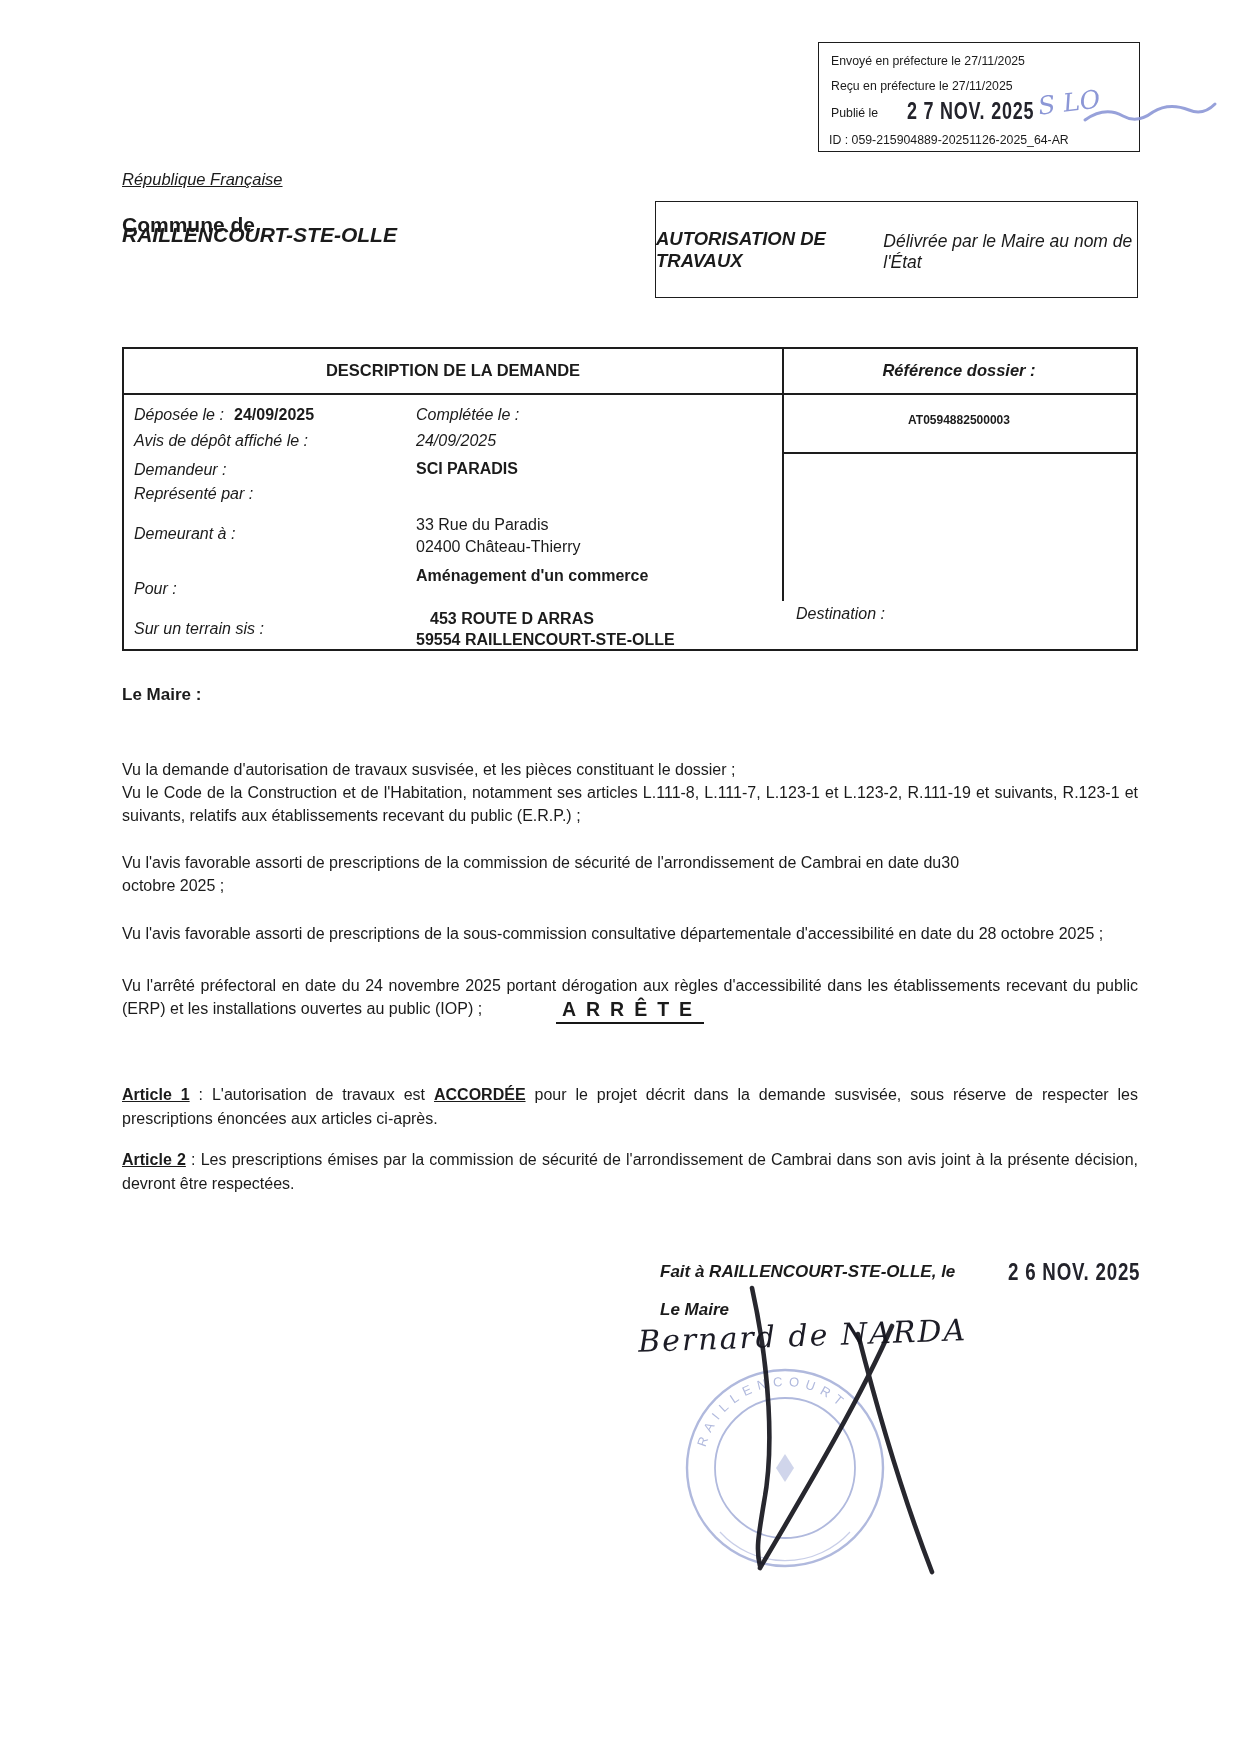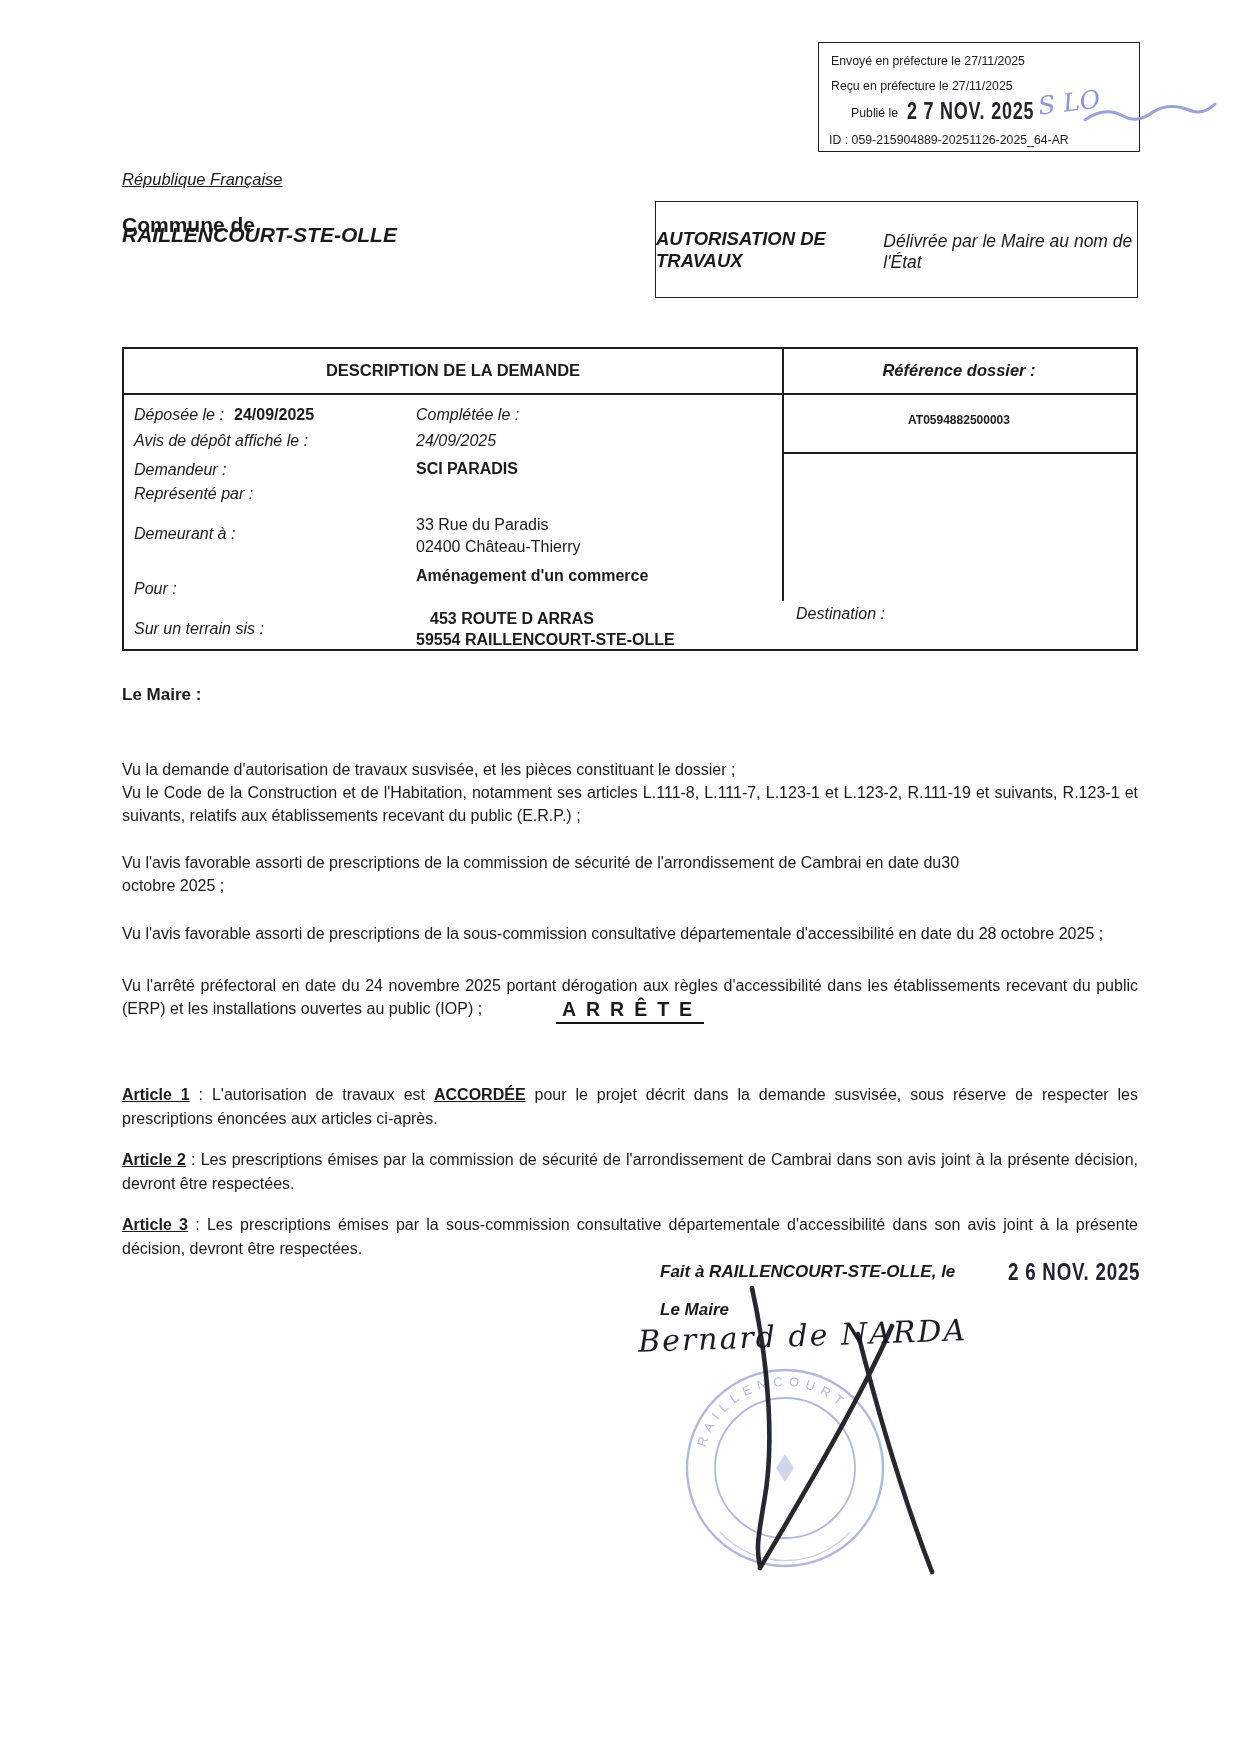--- a/index.html
+++ b/index.html
@@ -35,21 +35,21 @@
   }
 </style>
 </head>
 <body>
 
 <div class="page">
 
   <div class="abs boxed" style="left:818px; top:42px; width:322px; height:110px;">
     <div class="abs small" style="left:12px; top:11px;">Envoyé en préfecture le 27/11/2025</div>
     <div class="abs small" style="left:12px; top:36px;">Reçu en préfecture le 27/11/2025</div>
-    <div class="abs small" style="left:12px; top:63px;margin-left:20px;">Publié le</div>
+    <div class="abs small" style="left:12px; top:63px;">Publié le</div>
     <div class="abs stampdate" style="left:88px; top:55px;">2 7 NOV. 2025</div>
     <div class="abs small" style="left:10px; top:90px;">ID : 059-215904889-20251126-2025_64-AR</div>
   </div>
 
   <div class="abs scribble-text" style="left:1038px; top:88px;">S LO</div>
   <svg class="abs" style="left:1080px; top:90px;" width="150" height="50" viewBox="0 0 150 50">
     <path d="M5 30 q 20 -14 38 -4 q 14 8 30 -4 q 16 -10 36 -2 q 14 6 26 -6" fill="none" stroke="#8c97d6" stroke-width="3" stroke-linecap="round" opacity="0.9"></path>
   </svg>
 
   <div class="abs lbl u" style="left:122px; top:170px; font-size:16.5px;">République Française</div>
@@ -116,23 +116,20 @@
   </div>
 
   <div class="abs body-par" style="left:122px; top:1047px; line-height:23.5px;">
     <span class="b u">Article 1</span><span> : L'autorisation de travaux est </span><span class="b u">ACCORDÉE</span><span> pour le projet décrit dans la demande susvisée, sous réserve de respecter les prescriptions énoncées aux articles ci-après.</span>
   </div>
 
   <div class="abs body-par" style="left:122px; top:1112px; line-height:23.5px;">
     <span class="b u">Article 2</span><span> : Les prescriptions émises par la commission de sécurité de l'arrondissement de Cambrai dans son avis joint à la présente décision, devront être respectées.</span>
   </div>
 
-  <div class="abs body-par" style="left:122px; top:1177px; line-height:23.5px;">
-    <span class="b u">Article 3</span><span> : Les prescriptions émises par la sous-commission consultative départementale d'accessibilité dans son avis joint à la présente décision, devront être respectées.</span>
-  </div>
 
   <div class="abs bi" style="left:660px; top:1262px; font-size:17px;">Fait à RAILLENCOURT-STE-OLLE, le</div>
   <div class="abs stampdate" style="left:1008px; top:1258px; font-size:24px;">2 6 NOV. 2025</div>
 
   <div class="abs bi" style="left:660px; top:1300px; font-size:17px;">Le Maire</div>
   <div class="abs signature-script" style="left:638px; top:1318px;">Bernard de NARDA</div>
 
   <svg class="abs" style="left:560px; top:1250px;" width="460" height="390" viewBox="0 0 460 390">
 
     <g opacity="0.55">

